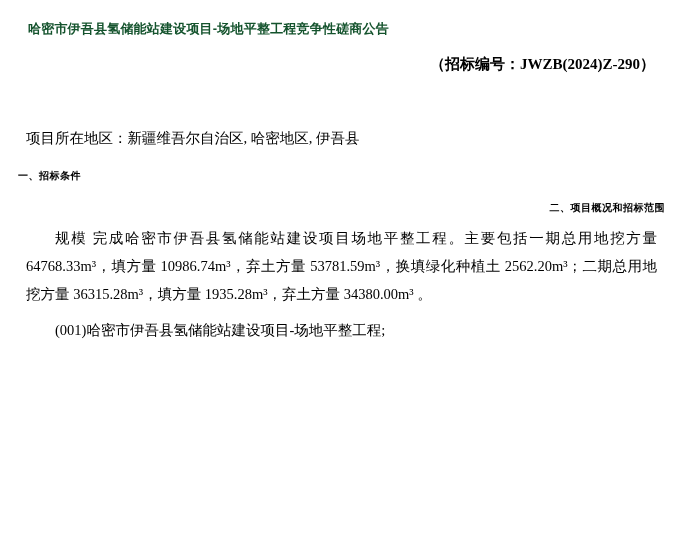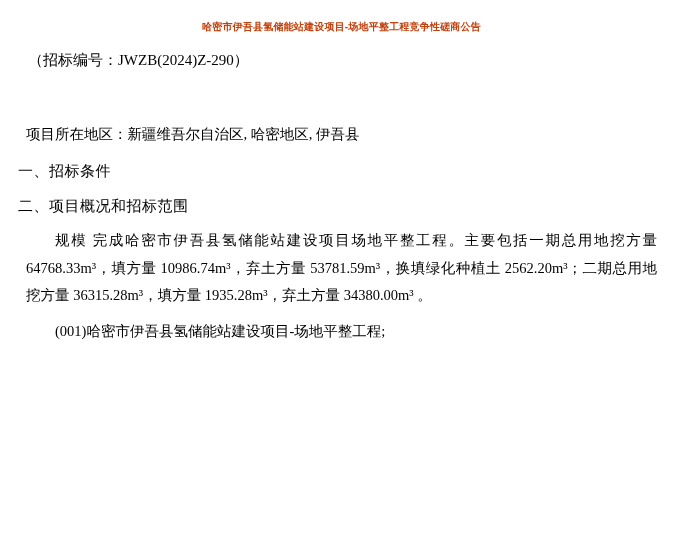--- a/index.html
+++ b/index.html
@@ -15,60 +15,61 @@
     color: #000000;
   }
   .page {
     position: relative;
     width: 683px;
     height: 545px;
     padding: 0;
     box-sizing: border-box;
   }
   .title {
-    text-align: center;
+    text-align: left;
     font-family: "Liberation Sans", "DejaVu Sans", sans-serif;
     font-weight: bold;
-    font-size: 10px;
+    font-size: 13px;
     letter-spacing: 0.2px;
     margin: 20px 28px 0 28px;
     line-height: 1.4;
-    color: #c2410c;
+    color: #14532d;
   }
   .subtitle {
-    text-align: left;
+    text-align: right;
     font-family: "Liberation Serif", "DejaVu Serif", serif;
     font-size: 15px;
     margin: 16px 28px 0 28px;
     line-height: 1.4;
+    font-weight: bold;
   }
   .body-area {
     margin: 0 14px 0 14px;
     padding: 0 4px;
   }
   .spacer-lg { height: 42px; }
   p.line {
     font-size: 14.5px;
     line-height: 1.92;
     margin: 8px;
     text-align: justify;
     text-justify: inter-ideograph;
   }
   p.indent {
     text-indent: 2em;
   }
   h2.section {
     font-family: "Liberation Sans", "DejaVu Sans", sans-serif;
-    font-weight: normal;
-    font-size: 15px;
-    margin: 8px 0 2px 0;
+    font-weight: bold;
+    font-size: 10px;
+    margin: 14px 0 2px 0;
     line-height: 1.8;
     letter-spacing: 0.5px;
   }
-  .sect-gap { margin-top: 10px; }
+  .sect-gap { margin-top: 10px; text-align: right; }
 </style>
 </head>
 <body>
 
 <div class="page">
 
   <div class="title">哈密市伊吾县氢储能站建设项目-场地平整工程竞争性磋商公告</div>
 
   <div class="subtitle">（招标编号：JWZB(2024)Z-290）</div>
 

